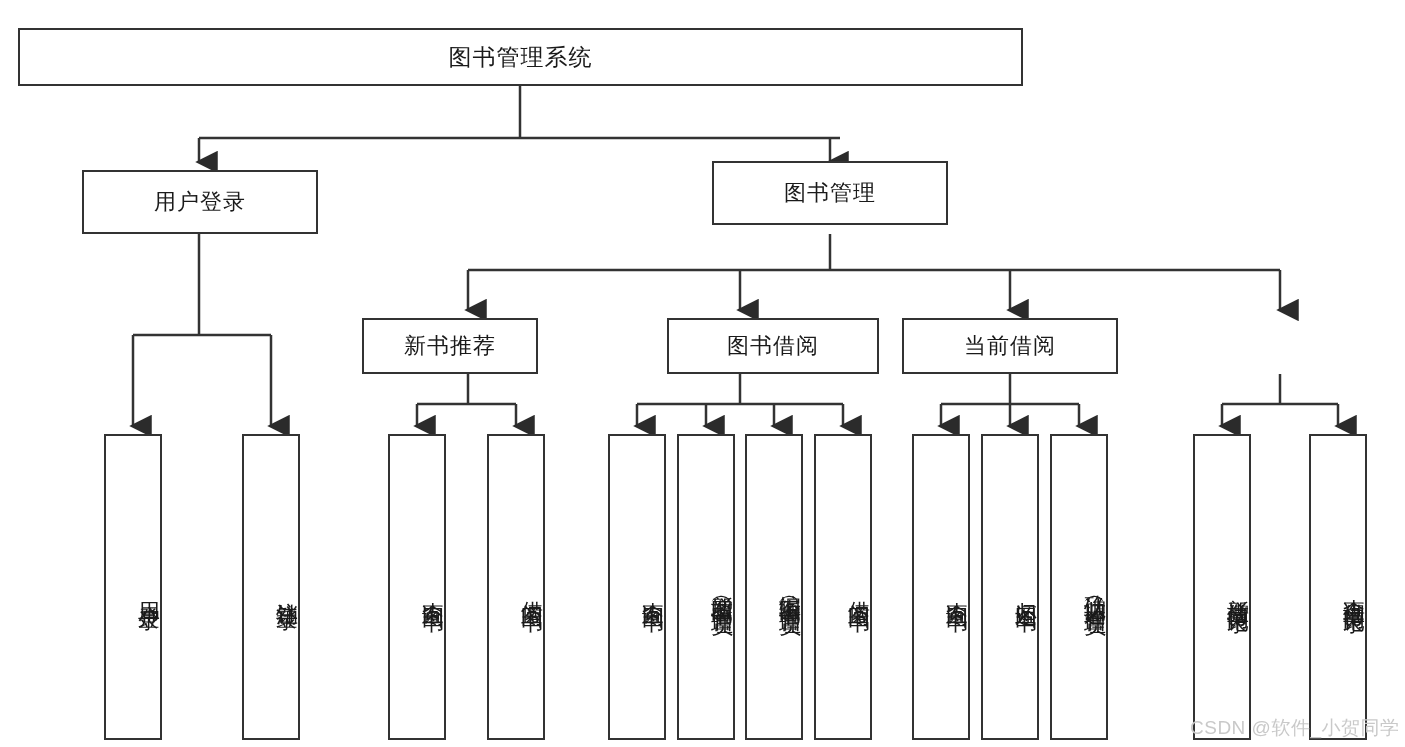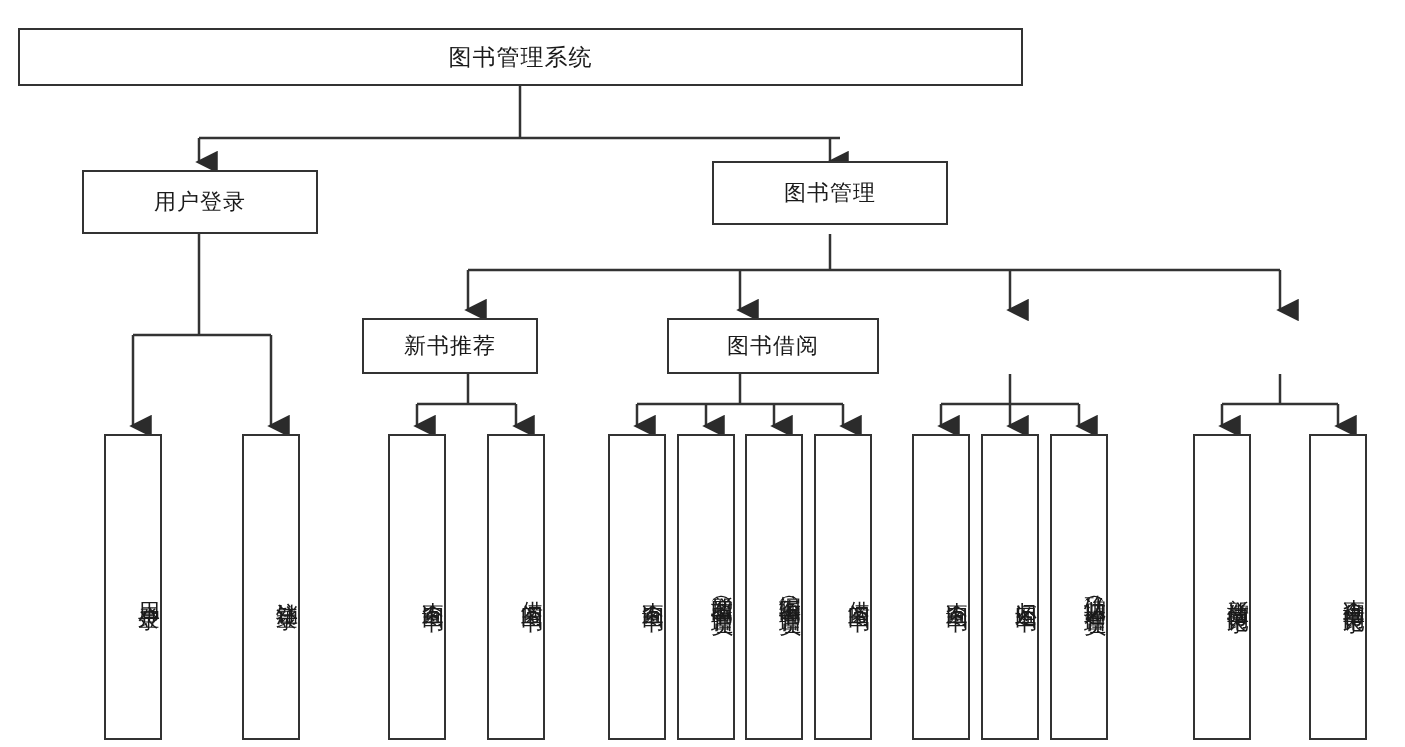--- a/index.html
+++ b/index.html
@@ -116,33 +116,35 @@
     </g>
   </svg>
 
   <div class="node horiz root" style="left:18px; top:28px; width:1005px; height:58px;">图书管理系统</div>
 
   <div class="node horiz" style="left:82px; top:170px; width:236px; height:64px;">用户登录</div>
   <div class="node horiz" style="left:712px; top:161px; width:236px; height:64px;">图书管理</div>
 
   <div class="node horiz" style="left:362px; top:318px; width:176px; height:56px;">新书推荐</div>
   <div class="node horiz" style="left:667px; top:318px; width:212px; height:56px;">图书借阅</div>
+  <div class="node horiz" style="left:902px; top:318px; width:216px; height:56px;">当前借阅</div>
 
   <div class="node vert" style="left:104px; top:434px; width:58px; height:306px;">用户登录</div>
   <div class="node vert" style="left:242px; top:434px; width:58px; height:306px;">注销登录</div>
 
   <div class="node vert" style="left:388px; top:434px; width:58px; height:306px;">查询图书</div>
   <div class="node vert" style="left:487px; top:434px; width:58px; height:306px;">借阅图书</div>
 
   <div class="node vert" style="left:608px; top:434px; width:58px; height:306px;">查询图书</div>
   <div class="node vert" style="left:677px; top:434px; width:58px; height:306px;">新增图书（管理员）</div>
   <div class="node vert" style="left:745px; top:434px; width:58px; height:306px;">编辑图书（管理员）</div>
   <div class="node vert" style="left:814px; top:434px; width:58px; height:306px;">借阅图书</div>
 
   <div class="node vert" style="left:912px; top:434px; width:58px; height:306px;">查询图书</div>
   <div class="node vert" style="left:981px; top:434px; width:58px; height:306px;">归还图书</div>
   <div class="node vert" style="left:1050px; top:434px; width:58px; height:306px;">确认归还（管理员）</div>
 
   <div class="node vert" style="left:1193px; top:434px; width:58px; height:306px;">新增借阅记录</div>
   <div class="node vert" style="left:1309px; top:434px; width:58px; height:306px;">查询借阅记录</div>
 
+  <div class="watermark" style="left:1190px; top:715px;">CSDN @软件_小贺同学</div>
 
 </div>
 
 </body></html>

